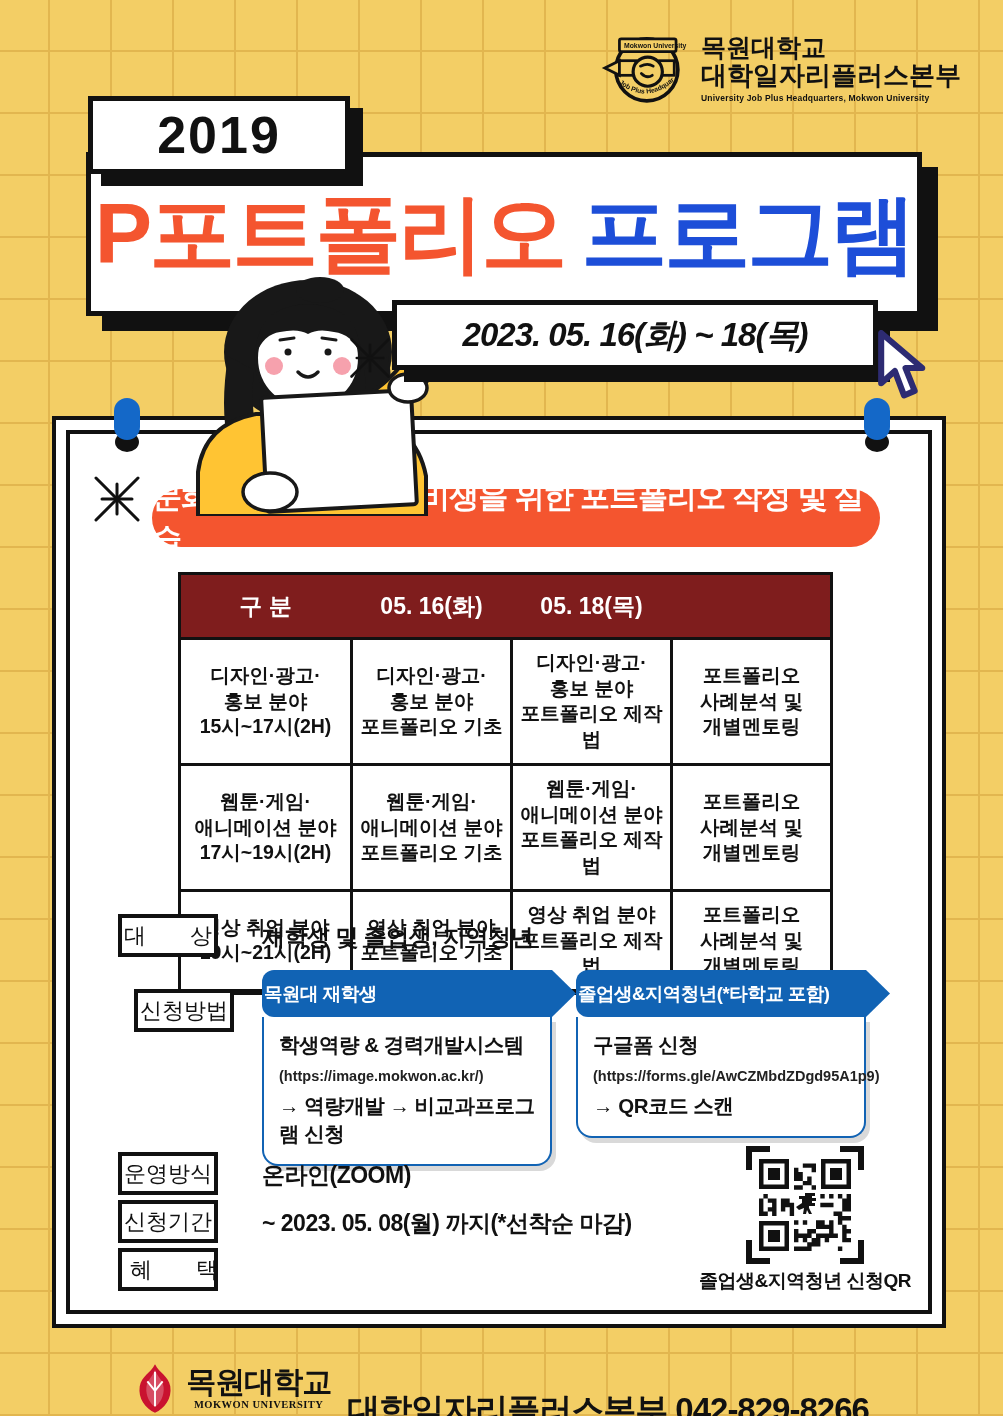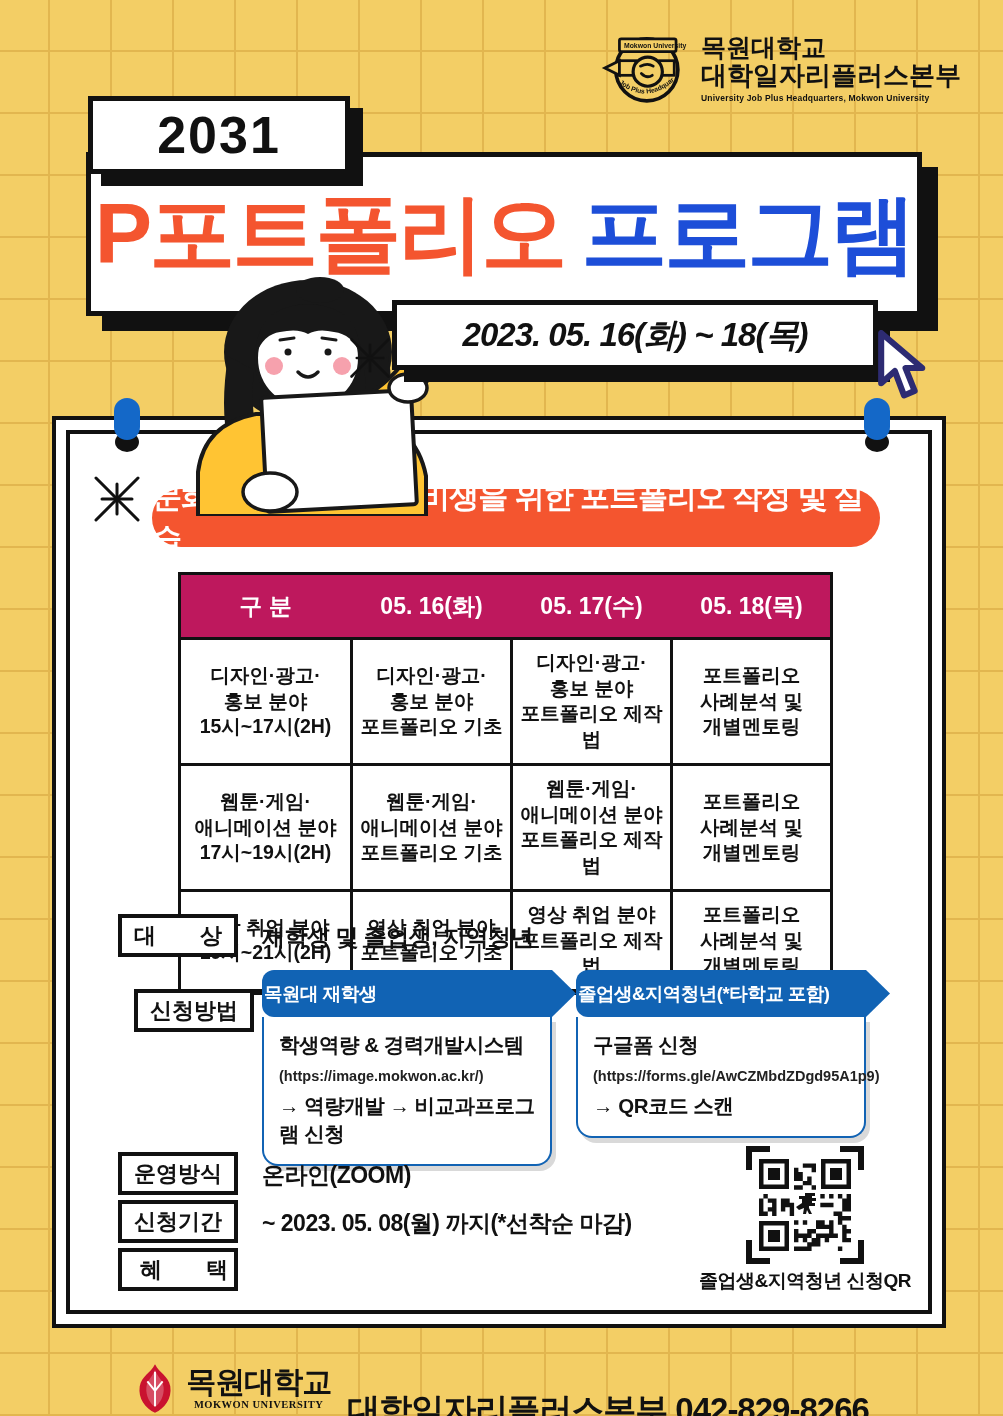--- a/index.html
+++ b/index.html
@@ -64,35 +64,35 @@
     display:flex; align-items:center; justify-content:center;
     color:#fff; font-size:30px; font-weight:800; letter-spacing:-1px;
   }
   .girl{ position:absolute; left:168px; top:272px; width:296px; height:244px; z-index:6; }
   
   .sched{
     position:absolute; left:178px; top:572px; width:655px; z-index:5;
     background:#fff; border:3px solid #111; border-bottom-width:6px;
   }
   .t-row{ display:grid; grid-template-columns:169px 160px 160px 160px; }
-  .t-head{ background:#be185d; color:#fff; height:62px; }
+  .t-head{ background:#7f1d1d; color:#fff; height:62px; }
   .t-head .t-cell{ font-size:23px; font-weight:800; border-color:transparent; }
   .t-cell{
     display:flex; align-items:center; justify-content:center; text-align:center;
     font-size:19.5px; font-weight:800; line-height:1.32; padding:10px 4px;
     border-left:3px solid #111; border-top:3px solid #111; min-height:90px;
   }
   .t-cell.first{ border-left:none; }
   .t-head .t-cell{ border-top:none; min-height:62px; padding:0 4px; }
   
   .label-box{
-    position:absolute; width:120px; height:43px; z-index:5;
+    position:absolute; width:100px; height:43px; z-index:5;
     background:#fff; border:4px solid #111;
     display:flex; align-items:center; justify-content:center;
-    font-size:22px; font-weight:700; white-space:pre;
+    font-size:22px; font-weight:400; white-space:pre;
   }
   .info-value{ position:absolute; z-index:5; font-size:23px; font-weight:600; letter-spacing:-.5px; }
   
   .apply-card{ position:absolute; width:290px; z-index:5; }
   .apply-header{
     height:47px; width:calc(100% + 24px);
     background:#1163B4; color:#fff; font-size:18.5px; font-weight:800;
     line-height:47px; padding-left:2px; letter-spacing:-.5px;
     clip-path:polygon(0 0, calc(100% - 24px) 0, 100% 50%, calc(100% - 24px) 100%, 0 100%);
     border-radius:12px;
@@ -149,21 +149,21 @@
       </text>
     </svg>
     <div class="logo-text">
       <span class="logo-kr1">목원대학교</span>
       <span class="logo-kr2">대학일자리플러스본부</span>
       <span class="logo-en">University Job Plus Headquarters, Mokwon University</span>
     </div>
   </div>
 
   <div class="year-box">
-    <span>2031</span>
+    <span>2019</span>
   </div>
 
   <div class="title-card">
     <span class="title-main title-highlight">P포트폴리오</span>
     <span class="title-main title-rest">프로그램</span>
   </div>
 
   <div class="date-box">
     <span>2023. 05. 16(화) ~ 18(목)</span>
   </div>
@@ -224,21 +224,20 @@
   </svg>
 
   <div class="banner">
     <span>문화예술분야 취업준비생을 위한 포트폴리오 작성 및 실습</span>
   </div>
 
   <div class="sched">
     <div class="t-row t-head">
       <div class="t-cell first">구 분</div>
       <div class="t-cell">05. 16(화)</div>
-      <div class="t-cell">05. 17(수)</div>
       <div class="t-cell">05. 18(목)</div>
     </div>
     <div class="t-row">
       <div class="t-cell first pre">디자인·광고·
 홍보 분야
 15시~17시(2H)</div>
       <div class="t-cell pre">디자인·광고·
 홍보 분야
 포트폴리오 기초</div>
       <div class="t-cell pre">디자인·광고·

